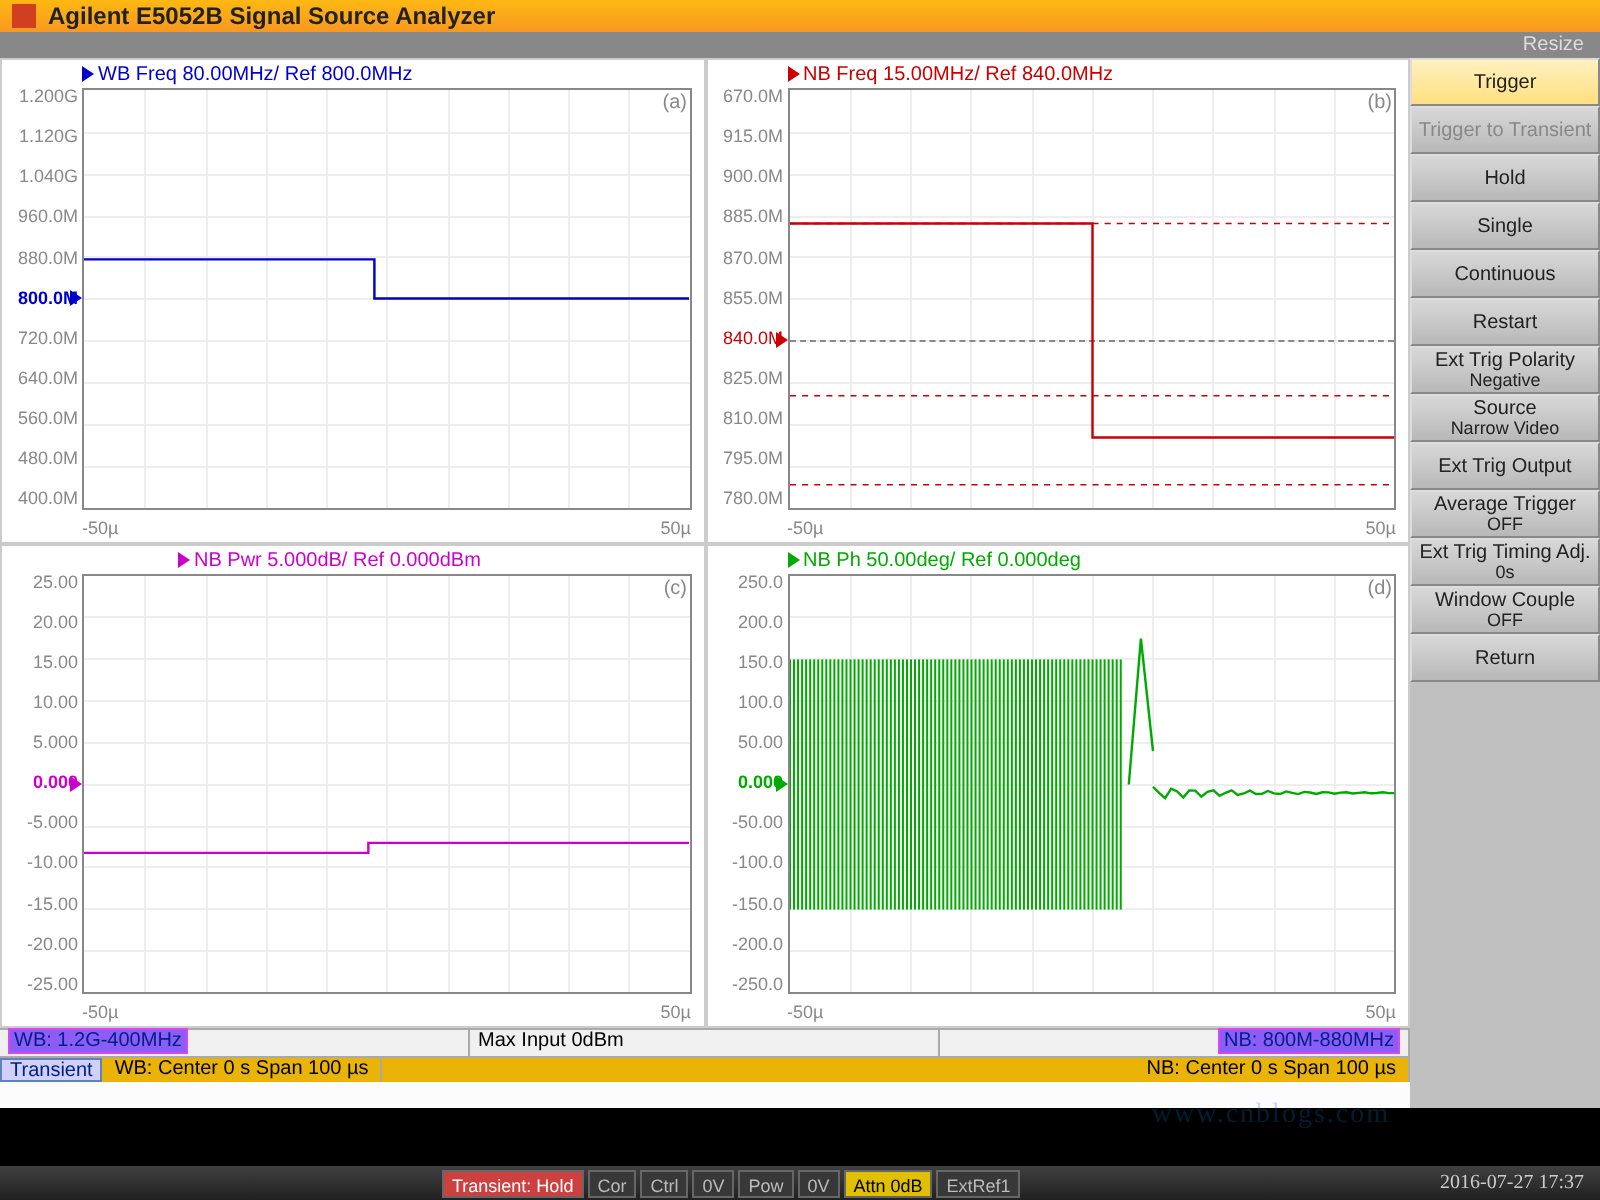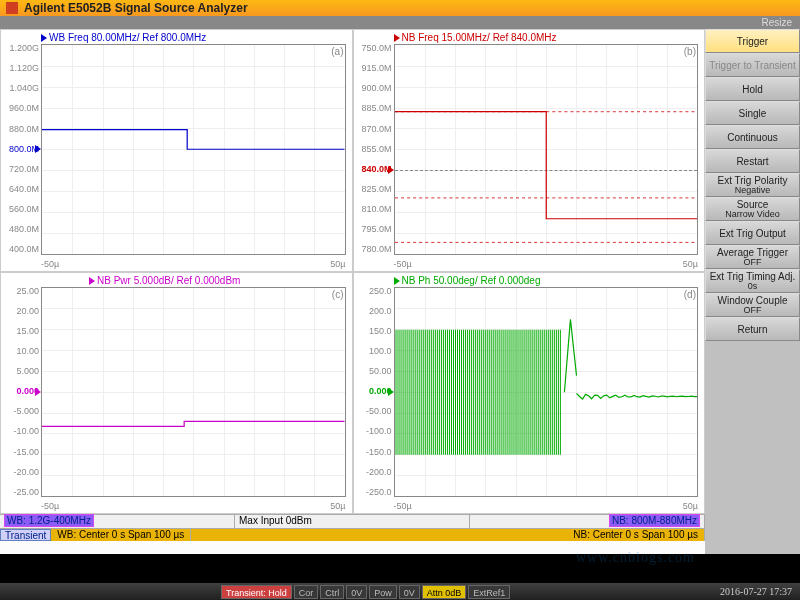--- a/index.html
+++ b/index.html
@@ -57,21 +57,21 @@
     <div class="chart-grid" id="chart-grid">
         <div class="chart">
           <div class="chart-title blue"><span style="display: inline-block; width: 0px; height: 0px; border-top: 4px solid transparent; border-bottom: 4px solid transparent; border-left: 6px solid rgb(0, 0, 204); margin-right: 2px; vertical-align: middle;"></span>WB Freq 80.00MHz/ Ref 800.0MHz</div>
           <div class="marker-badge">(a)</div>
           <div class="ylabels">
             <span>1.200G</span>
             <span>1.120G</span>
             <span>1.040G</span>
             <span>960.0M</span>
             <span>880.0M</span>
-            <span style="color: rgb(0, 0, 204); font-weight: normal;">800.0M</span>
+            <span style="color: rgb(0, 0, 204); font-weight: bold;">800.0M</span>
             <span>720.0M</span>
             <span>640.0M</span>
             <span>560.0M</span>
             <span>480.0M</span>
             <span>400.0M</span>
           </div>
           <div class="plot-box">
             <div class="grid-line-h" style="top: 10%;"></div>
             <div class="grid-line-v" style="left: 10%;"></div>
             <div class="grid-line-h" style="top: 20%;"></div>
@@ -97,27 +97,27 @@
           </div>
           <div class="xlabels">
             <span>-50µ</span>
             <span>50µ</span>
           </div>
         </div>
         <div class="chart">
           <div class="chart-title red"><span style="display: inline-block; width: 0px; height: 0px; border-top: 4px solid transparent; border-bottom: 4px solid transparent; border-left: 6px solid rgb(204, 0, 0); margin-right: 2px; vertical-align: middle;"></span>NB Freq 15.00MHz/ Ref 840.0MHz</div>
           <div class="marker-badge">(b)</div>
           <div class="ylabels">
-            <span>750.0M</span>
+            <span>670.0M</span>
             <span>915.0M</span>
             <span>900.0M</span>
             <span>885.0M</span>
             <span>870.0M</span>
             <span>855.0M</span>
-            <span style="color: rgb(204, 0, 0); font-weight: bold;">840.0M</span>
+            <span style="color: rgb(204, 0, 0); font-weight: normal;">840.0M</span>
             <span>825.0M</span>
             <span>810.0M</span>
             <span>795.0M</span>
             <span>780.0M</span>
           </div>
           <div class="plot-box">
             <div class="grid-line-h" style="top: 10%;"></div>
             <div class="grid-line-v" style="left: 10%;"></div>
             <div class="grid-line-h" style="top: 20%;"></div>
             <div class="grid-line-v" style="left: 20%;"></div>

